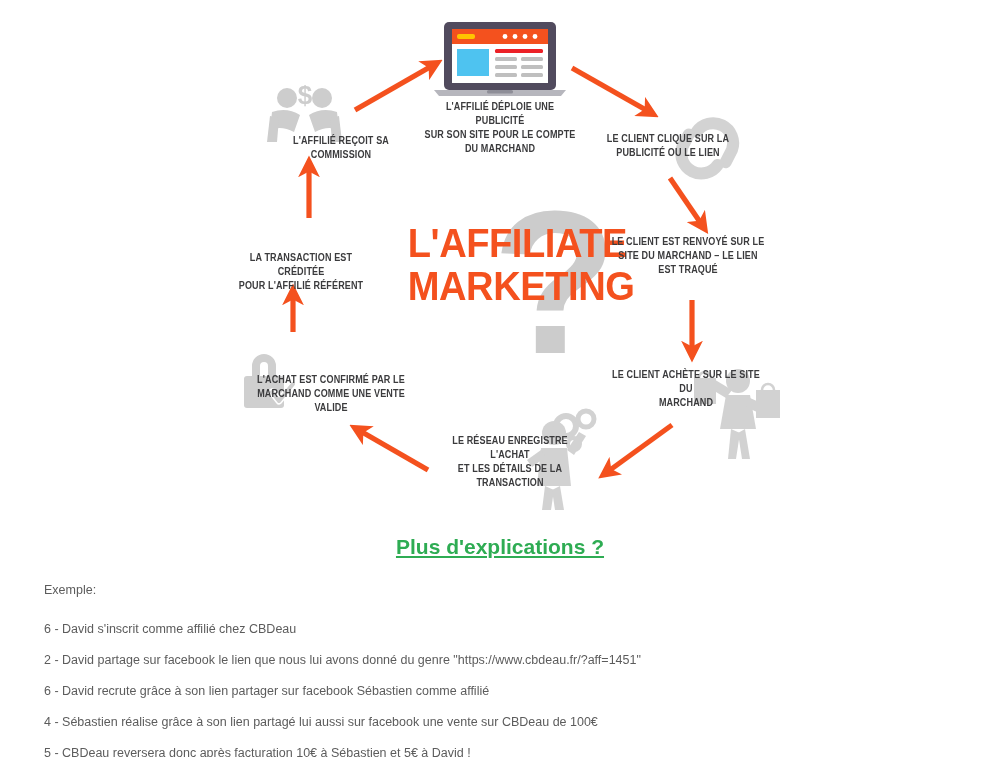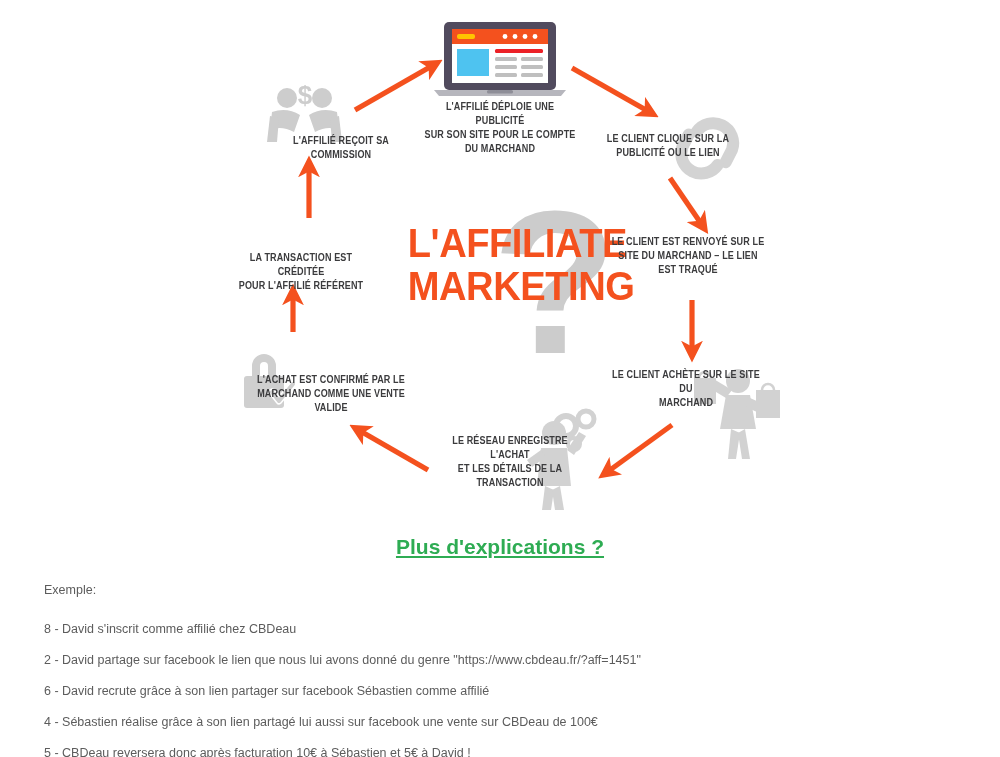--- a/index.html
+++ b/index.html
@@ -252,18 +252,18 @@
 
   <div class="step-label" style="left:256px; top:133px; width:170px;">L'AFFILIÉ REÇOIT SA COMMISSION</div>
 </div>
 
 <div id="lower">
   <div id="more-heading">
     <a href="#">Plus d'explications ?</a>
   </div>
 
   <div class="para" style="top:64px;">Exemple:</div>
-  <div class="para" style="top:103px;">8 - David s'inscrit comme affilié chez CBDeau</div>
+  <div class="para" style="top:103px;">6 - David s'inscrit comme affilié chez CBDeau</div>
   <div class="para" style="top:134px;">2 - David partage sur facebook le lien que nous lui avons donné du genre "https://www.cbdeau.fr/?aff=1451"</div>
   <div class="para" style="top:165px;">6 - David recrute grâce à son lien partager sur facebook Sébastien comme affilié</div>
   <div class="para" style="top:196px;text-align:right;">4 - Sébastien réalise grâce à son lien partagé lui aussi sur facebook une vente sur CBDeau de 100€</div>
   <div class="para" style="top:227px;">5 - CBDeau reversera donc après facturation 10€ à Sébastien et 5€ à David !</div>
 </div>
 
 </body></html>

